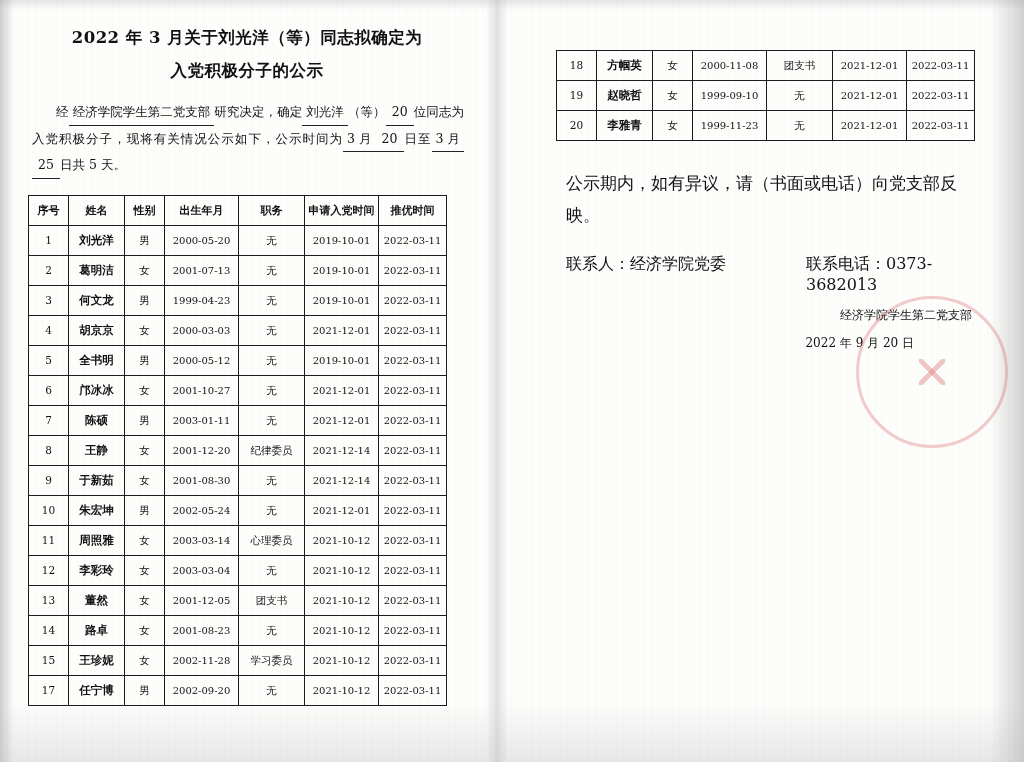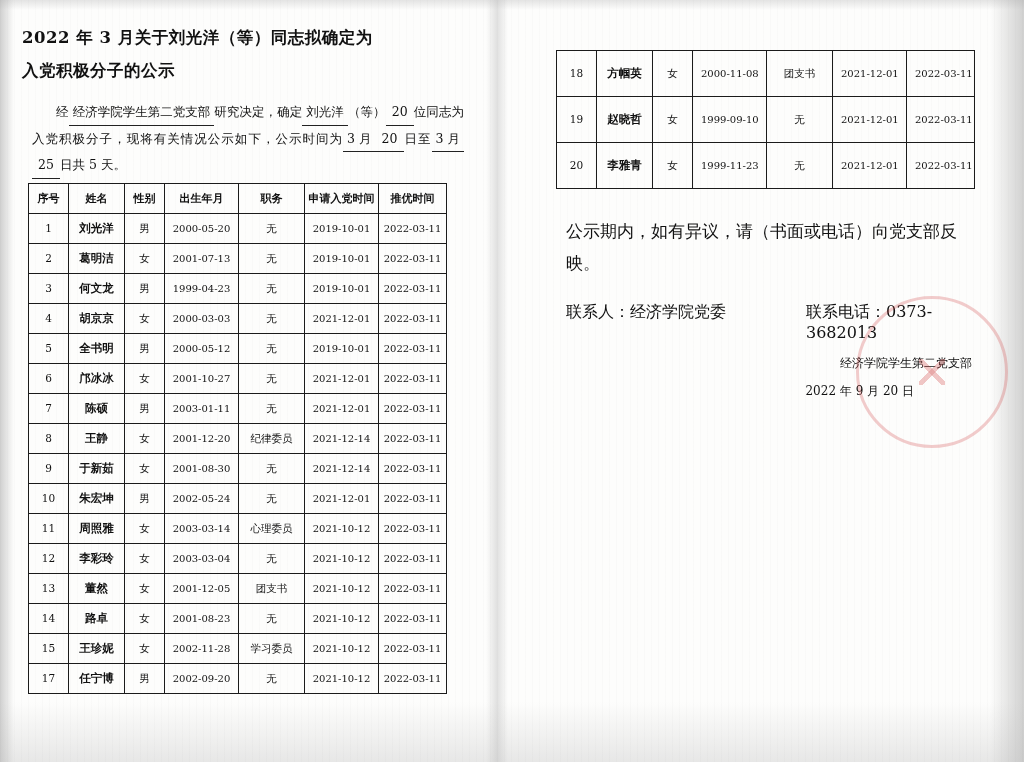--- a/index.html
+++ b/index.html
@@ -64,20 +64,21 @@
   .col-left {
     position: absolute;
     left: 22px;
     top: 30px;
     width: 450px;
   }
   .doc-title {
     font-family: "DejaVu Serif", serif;
     font-weight: bold;
     font-size: 16.5px;
+    text-align: center;
     line-height: 1.0;
     letter-spacing: 0.5px;
   }
   .doc-title .line1 { display: block; margin-bottom: 16px; }
   .doc-title .line2 { display: block; }
 
   .para {
     font-family: "DejaVu Serif", serif;
     font-size: 12.5px;
     line-height: 2.05;
@@ -89,21 +90,21 @@
   .ul {
     border-bottom: 1px solid #222;
     padding: 0 4px;
     display: inline-block;
     min-width: 20px;
     text-align: center;
   }
 
   table.pub {
     border-collapse: collapse;
-    margin-top: 4px;
+    margin-top: 16px;
     width: 418px;
     margin-left: 6px;
     table-layout: fixed;
   }
   table.pub th, table.pub td {
     border: 1px solid #1b1b1b;
     font-family: "DejaVu Serif", serif;
     font-size: 10.5px;
     text-align: center;
     padding: 0;
@@ -139,21 +140,21 @@
   table.pub2 {
     border-collapse: collapse;
     width: 418px;
     table-layout: fixed;
   }
   table.pub2 td {
     border: 1px solid #1b1b1b;
     font-family: "DejaVu Serif", serif;
     font-size: 10.5px;
     text-align: center;
-    padding: 8px;
+    padding: 0;
     height: 29px;
     line-height: 29px;
     white-space: nowrap;
     overflow: hidden;
   }
   table.pub2 td.name { font-weight: bold; font-size: 11.5px; }
   table.pub2 td.date { font-size: 10px; }
 
   .r-note {
     font-family: "DejaVu Serif", serif;

